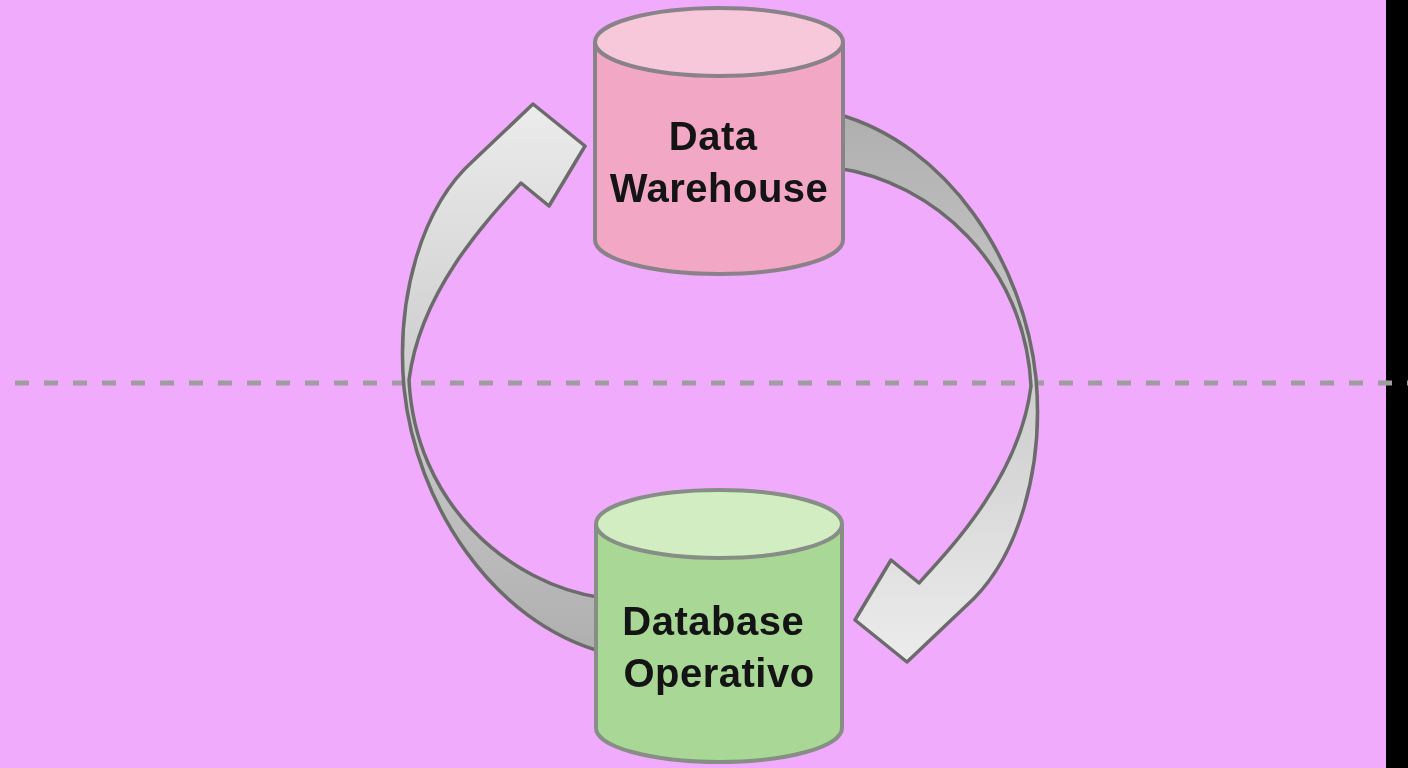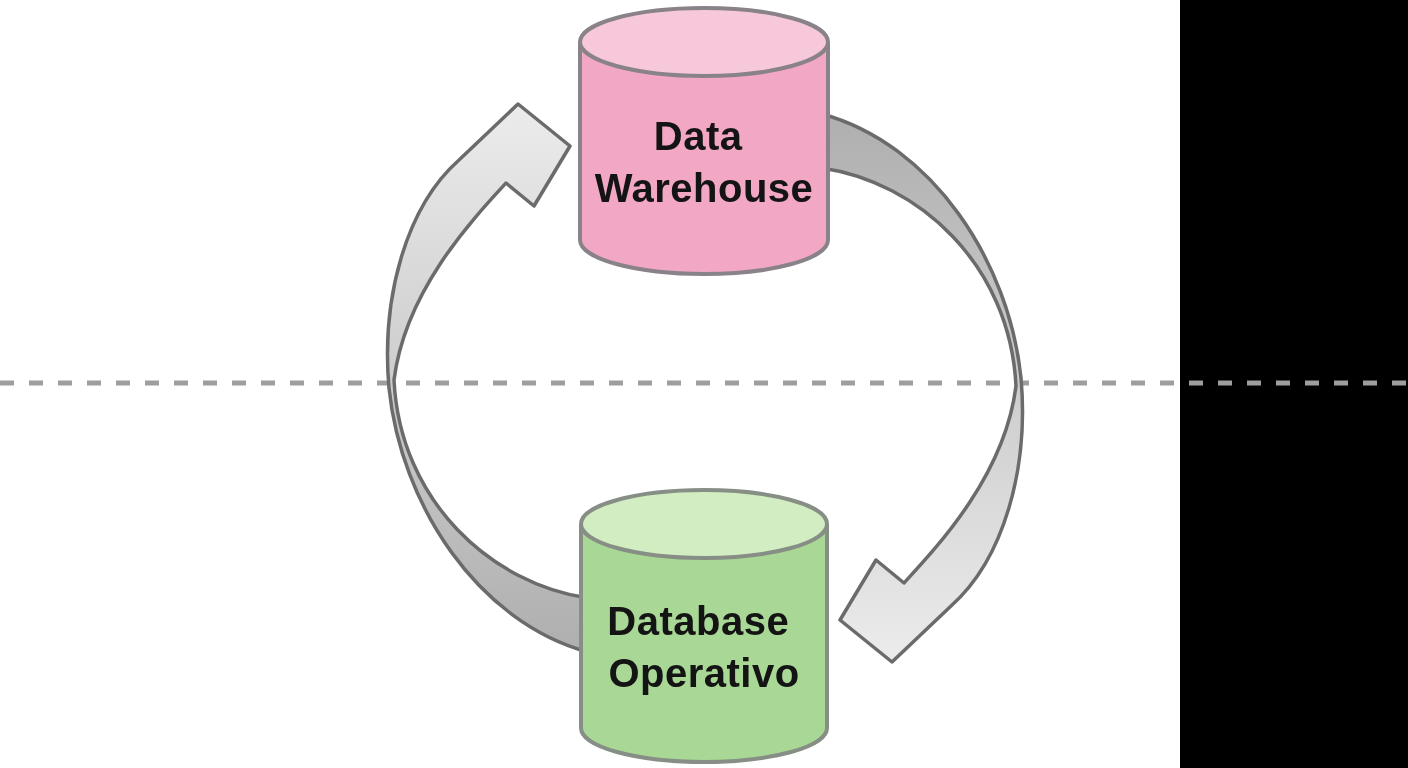--- a/index.html
+++ b/index.html
@@ -6,23 +6,24 @@
     margin: 0;
     padding: 0;
     background: #000000;
     width: 1408px;
     height: 768px;
     overflow: hidden;
     font-family: "Liberation Sans", sans-serif;
   }
   .stage {
     position: relative;
-    width: 1180px;
+    width: 1371px;
     height: 768px;
-    background: #ffffff;
+    background: #f0abfc;
+    padding-left: 15px;
   }
   svg { display: block; }
   .cyl-label {
     font-family: "Liberation Sans", "DejaVu Sans", sans-serif;
     font-weight: 600;
     font-size: 40px;
     letter-spacing: 0.5px;
   }
 </style>
 </head>

